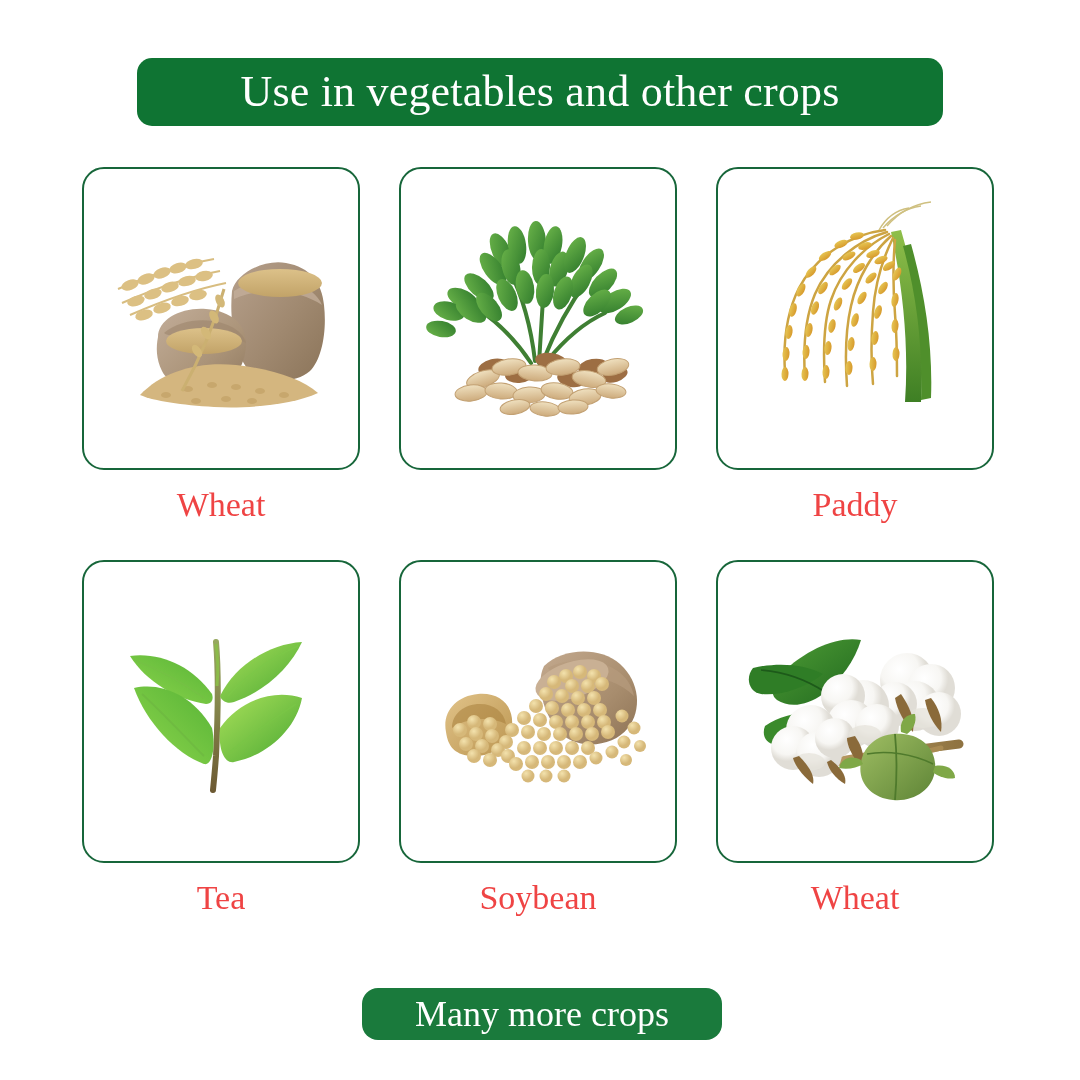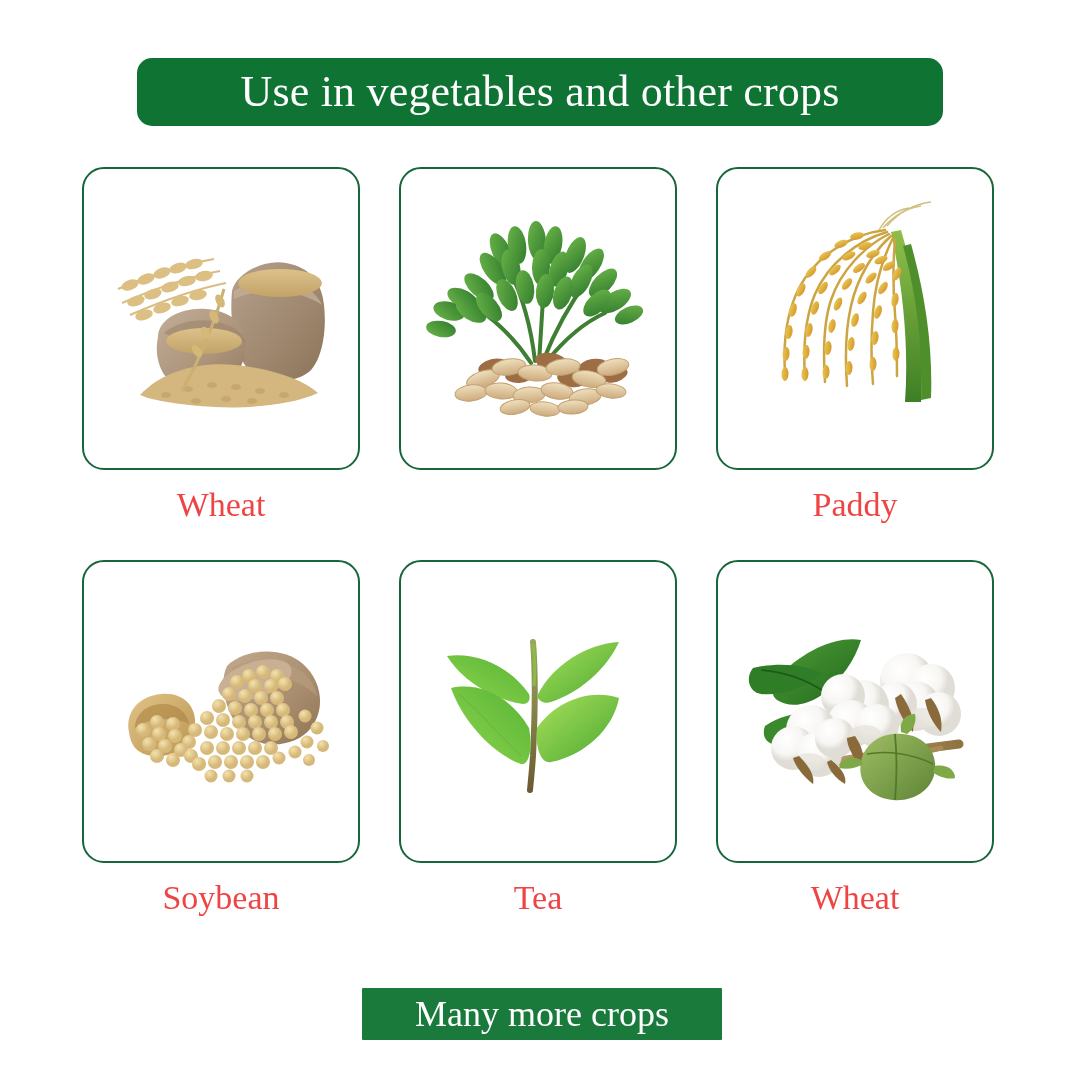--- a/index.html
+++ b/index.html
@@ -46,21 +46,21 @@
   }
 
   
   .footer-banner {
     position: absolute;
     left: 362px;
     top: 988px;
     width: 360px;
     height: 52px;
     background: #1a7a3c;
-    border-radius: 1px;
+    border-radius: 16px;
     display: flex;
     align-items: center;
     justify-content: center;
     box-sizing: border-box;
   }
   .footer-banner-text {
     color: #ffffff;
     font-size: 36px;
     line-height: 1;
     white-space: nowrap;
@@ -349,20 +349,58 @@
           </g>
 
           <g stroke="#cfc080" stroke-width="1.5" fill="none">
             <path d="M138 32 C150 18 162 12 176 10"></path>
             <path d="M142 30 C154 16 170 8 186 6"></path>
             <path d="M134 34 C142 20 152 14 164 12"></path>
           </g>
         </svg>
       </div>
       <div class="crop-label">Paddy</div>
+    </div>
+
+    <div class="crop-cell">
+      <div class="crop-card">
+        <svg width="235" height="175" viewBox="0 0 235 175">
+          <defs>
+            <linearGradient id="teaLeafA" x1="0" y1="0" x2="1" y2="1">
+              <stop offset="0%" stop-color="#a9e05a"></stop>
+              <stop offset="100%" stop-color="#4aa832"></stop>
+            </linearGradient>
+            <linearGradient id="teaLeafB" x1="0" y1="1" x2="1" y2="0">
+              <stop offset="0%" stop-color="#8fd64d"></stop>
+              <stop offset="100%" stop-color="#56b336"></stop>
+            </linearGradient>
+            <linearGradient id="teaStem" x1="0" y1="0" x2="0" y2="1">
+              <stop offset="0%" stop-color="#97a85f"></stop>
+              <stop offset="100%" stop-color="#6d5a33"></stop>
+            </linearGradient>
+          </defs>
+
+          <path d="M112 18 C115 52 114 90 112 132 C111 146 110 156 109 166" stroke="url(#teaStem)" stroke-width="6" fill="none" stroke-linecap="round"></path>
+
+          <path d="M116 72 C132 40 166 20 198 18 C186 44 160 68 130 78 C124 80 118 78 116 72 Z" fill="url(#teaLeafA)"></path>
+          <path d="M124 72 C144 50 170 32 194 22" stroke="#7cc748" stroke-width="1.6" fill="none"></path>
+
+          <path d="M108 70 C88 42 56 28 26 32 C42 58 74 76 102 80 C107 80 110 76 108 70 Z" fill="url(#teaLeafB)"></path>
+          <path d="M100 74 C78 58 52 44 30 36" stroke="#74c144" stroke-width="1.6" fill="none"></path>
+
+          <path d="M108 104 C88 70 56 58 30 64 C42 98 72 130 100 140 C108 142 112 124 108 104 Z" fill="url(#teaLeafB)"></path>
+          <path d="M100 132 C80 112 58 88 38 70" stroke="#6fbb41" stroke-width="1.8" fill="none"></path>
+
+          <path d="M116 104 C134 78 168 64 198 74 C192 106 162 132 130 138 C120 140 114 124 116 104 Z" fill="url(#teaLeafA)"></path>
+          <path d="M126 128 C146 112 170 94 192 80" stroke="#79c546" stroke-width="1.8" fill="none"></path>
+
+          <path d="M112 20 C114 34 114 50 113 62" stroke="#8cbb4a" stroke-width="3" fill="none"></path>
+        </svg>
+      </div>
+      <div class="crop-label">Tea</div>
     </div>
 
     <div class="crop-cell">
       <div class="crop-card">
         <svg width="245" height="175" viewBox="0 0 245 175">
           <defs>
             <linearGradient id="ssack" x1="0" y1="0" x2="1" y2="1">
               <stop offset="0%" stop-color="#c3a98e"></stop>
               <stop offset="60%" stop-color="#a88d6e"></stop>
               <stop offset="100%" stop-color="#8d7254"></stop>
@@ -448,58 +486,20 @@
               <circle cx="180" cy="134" r="6.5"></circle>
             <circle cx="210" cy="136" r="6"></circle>
           </g>
         </svg>
       </div>
       <div class="crop-label">Soybean</div>
     </div>
 
     <div class="crop-cell">
       <div class="crop-card">
-        <svg width="235" height="175" viewBox="0 0 235 175">
-          <defs>
-            <linearGradient id="teaLeafA" x1="0" y1="0" x2="1" y2="1">
-              <stop offset="0%" stop-color="#a9e05a"></stop>
-              <stop offset="100%" stop-color="#4aa832"></stop>
-            </linearGradient>
-            <linearGradient id="teaLeafB" x1="0" y1="1" x2="1" y2="0">
-              <stop offset="0%" stop-color="#8fd64d"></stop>
-              <stop offset="100%" stop-color="#56b336"></stop>
-            </linearGradient>
-            <linearGradient id="teaStem" x1="0" y1="0" x2="0" y2="1">
-              <stop offset="0%" stop-color="#97a85f"></stop>
-              <stop offset="100%" stop-color="#6d5a33"></stop>
-            </linearGradient>
-          </defs>
-
-          <path d="M112 18 C115 52 114 90 112 132 C111 146 110 156 109 166" stroke="url(#teaStem)" stroke-width="6" fill="none" stroke-linecap="round"></path>
-
-          <path d="M116 72 C132 40 166 20 198 18 C186 44 160 68 130 78 C124 80 118 78 116 72 Z" fill="url(#teaLeafA)"></path>
-          <path d="M124 72 C144 50 170 32 194 22" stroke="#7cc748" stroke-width="1.6" fill="none"></path>
-
-          <path d="M108 70 C88 42 56 28 26 32 C42 58 74 76 102 80 C107 80 110 76 108 70 Z" fill="url(#teaLeafB)"></path>
-          <path d="M100 74 C78 58 52 44 30 36" stroke="#74c144" stroke-width="1.6" fill="none"></path>
-
-          <path d="M108 104 C88 70 56 58 30 64 C42 98 72 130 100 140 C108 142 112 124 108 104 Z" fill="url(#teaLeafB)"></path>
-          <path d="M100 132 C80 112 58 88 38 70" stroke="#6fbb41" stroke-width="1.8" fill="none"></path>
-
-          <path d="M116 104 C134 78 168 64 198 74 C192 106 162 132 130 138 C120 140 114 124 116 104 Z" fill="url(#teaLeafA)"></path>
-          <path d="M126 128 C146 112 170 94 192 80" stroke="#79c546" stroke-width="1.8" fill="none"></path>
-
-          <path d="M112 20 C114 34 114 50 113 62" stroke="#8cbb4a" stroke-width="3" fill="none"></path>
-        </svg>
-      </div>
-      <div class="crop-label">Tea</div>
-    </div>
-
-    <div class="crop-cell">
-      <div class="crop-card">
         <svg width="240" height="195" viewBox="0 0 240 195">
           <defs>
             <radialGradient id="fluffG" cx="36%" cy="30%">
               <stop offset="0%" stop-color="#ffffff"></stop>
               <stop offset="70%" stop-color="#f7f6f3"></stop>
               <stop offset="100%" stop-color="#e0ddd6"></stop>
             </radialGradient>
             <linearGradient id="ctLeaf" x1="0" y1="0" x2="1" y2="1">
               <stop offset="0%" stop-color="#4e9c35"></stop>
               <stop offset="100%" stop-color="#21691f"></stop>

